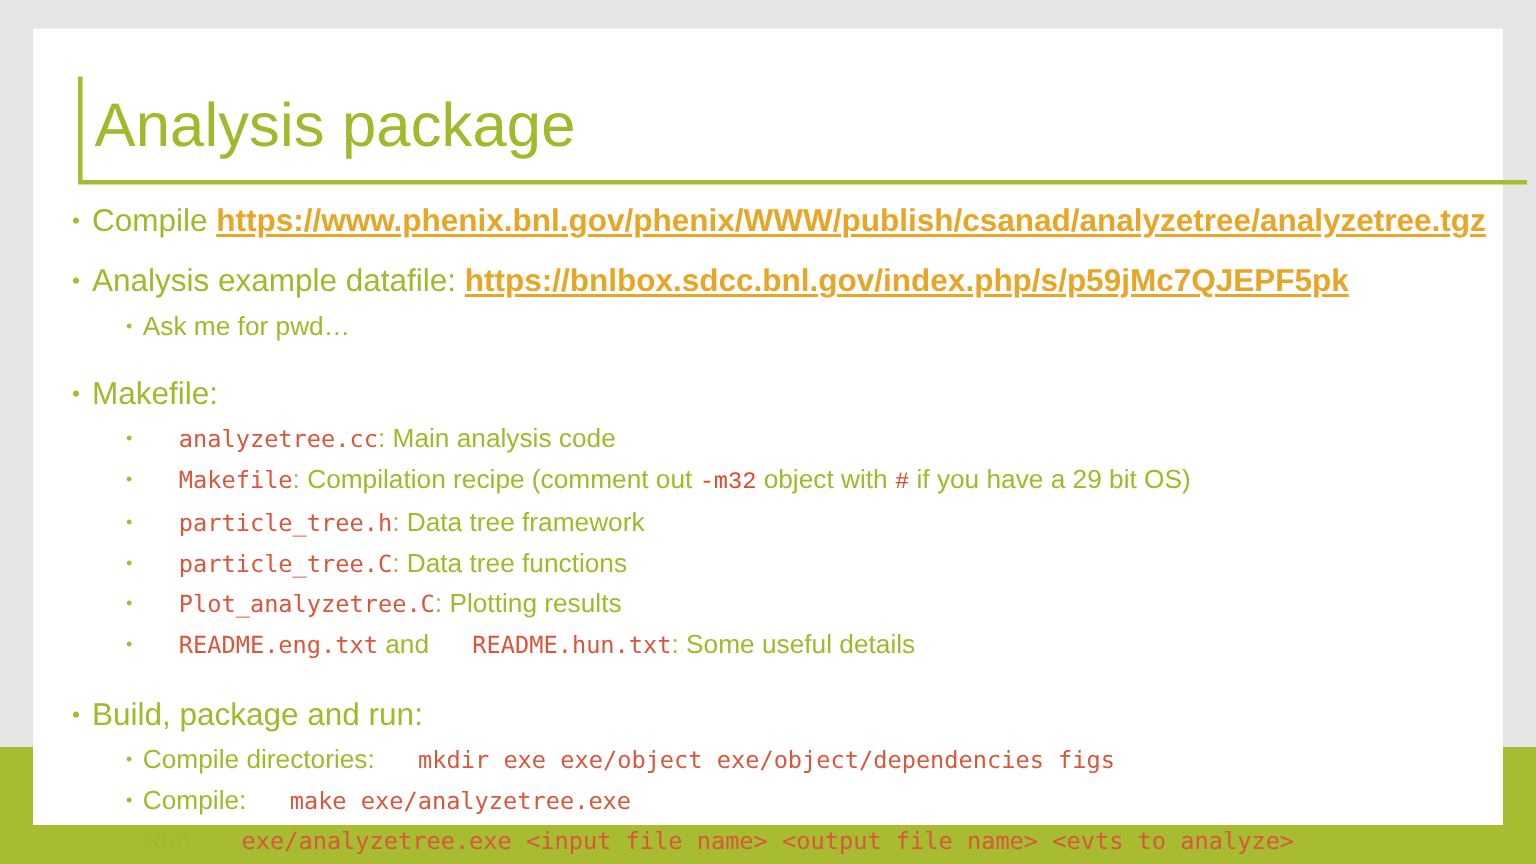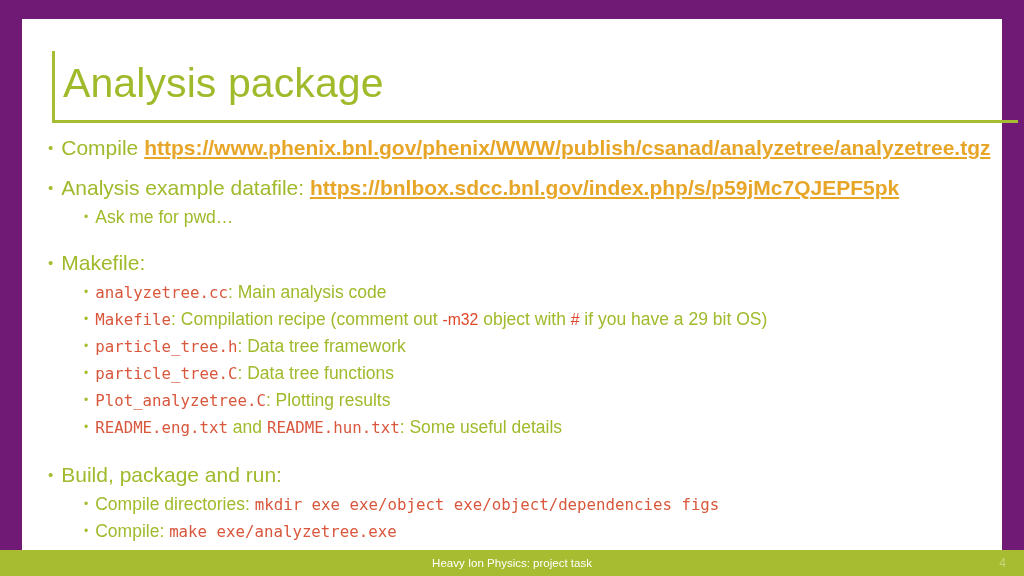--- a/index.html
+++ b/index.html
@@ -9,22 +9,22 @@
   body {
     width: 1024px;
     height: 576px;
     overflow: hidden;
     background: #A7BC30;
     font-family: "Liberation Sans", sans-serif;
   }
   .slide {
     position: relative;
     width: 1024px;
-    height: 576px;
-    background: #701a75;
+    height: 498px;
+    background: #e5e5e5;
     box-sizing: border-box;
   }
   
   .panel {
     position: absolute;
     left: 22px;
     top: 19px;
     width: 980px;
     height: 531px;
     background: #FFFFFF;
@@ -104,23 +104,24 @@
     color: #E8A628;
     text-decoration: underline;
     word-break: break-all;
     font-weight: bold;
   }
   .code {
     font-family: "DejaVu Sans Mono", "Liberation Mono", monospace;
     color: #D9573C;
     font-size: 0.90em;
     letter-spacing: 0px;
+    margin-left: 24px;
   }
   .code-red {
-    font-family: Liberation Sans, sans-serif;
+    font-family: Liberation Mono, monospace;
     color: #E0482A;
     font-size: 0.90em;
   }
   
   .footer {
     position: absolute;
     left: 0;
     bottom: 0;
     width: 1024px;
     height: 26px;
@@ -237,18 +238,14 @@
       </div>
 
       <div class="lvl2">
         <span class="bullet">•</span>
         <span class="txt"><span>Plot: </span></span>
       </div>
 
     </div>
   </div>
 
-  <div class="footer">
-    <div class="footer-text">Heavy Ion Physics: project task</div>
-    <div class="footer-page">4</div>
-  </div>
 
 </div>
 
 </body></html>

